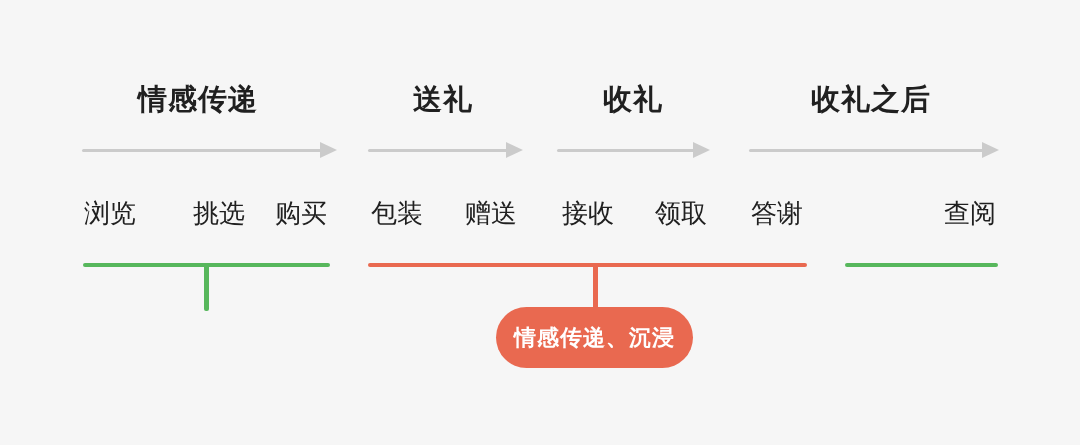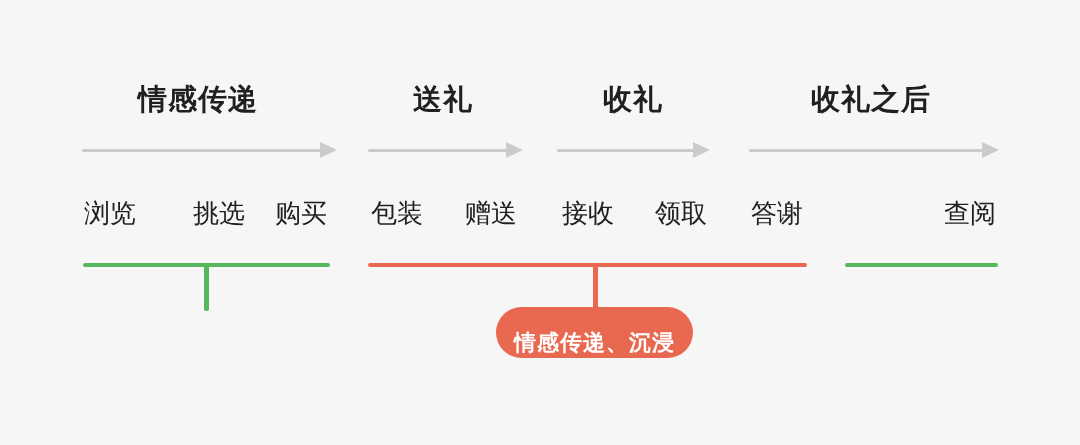--- a/index.html
+++ b/index.html
@@ -66,22 +66,22 @@
     color:var(--pill-text);
     font-size:22px;font-weight:700;
     letter-spacing:1px;
     white-space:nowrap;
   }
   .pill.green{
     left:127px;top:309px;width:161px;height:59px;
     background:var(--green);border-radius:30px;
   }
   .pill.red{
-    left:496px;top:307px;width:197px;height:51px;
-    background:var(--red);border-radius:32px;align-items:flex-end;
+    left:496px;top:307px;width:197px;height:61px;
+    background:var(--red);border-radius:32px;
   }
 </style>
 </head>
 <body>
 
 <div class="canvas">
 
   <div class="phase-header" style="left:88px">情感传递</div>
   <div class="phase-header" style="left:333px">送礼</div>
   <div class="phase-header" style="left:523px">收礼</div>

